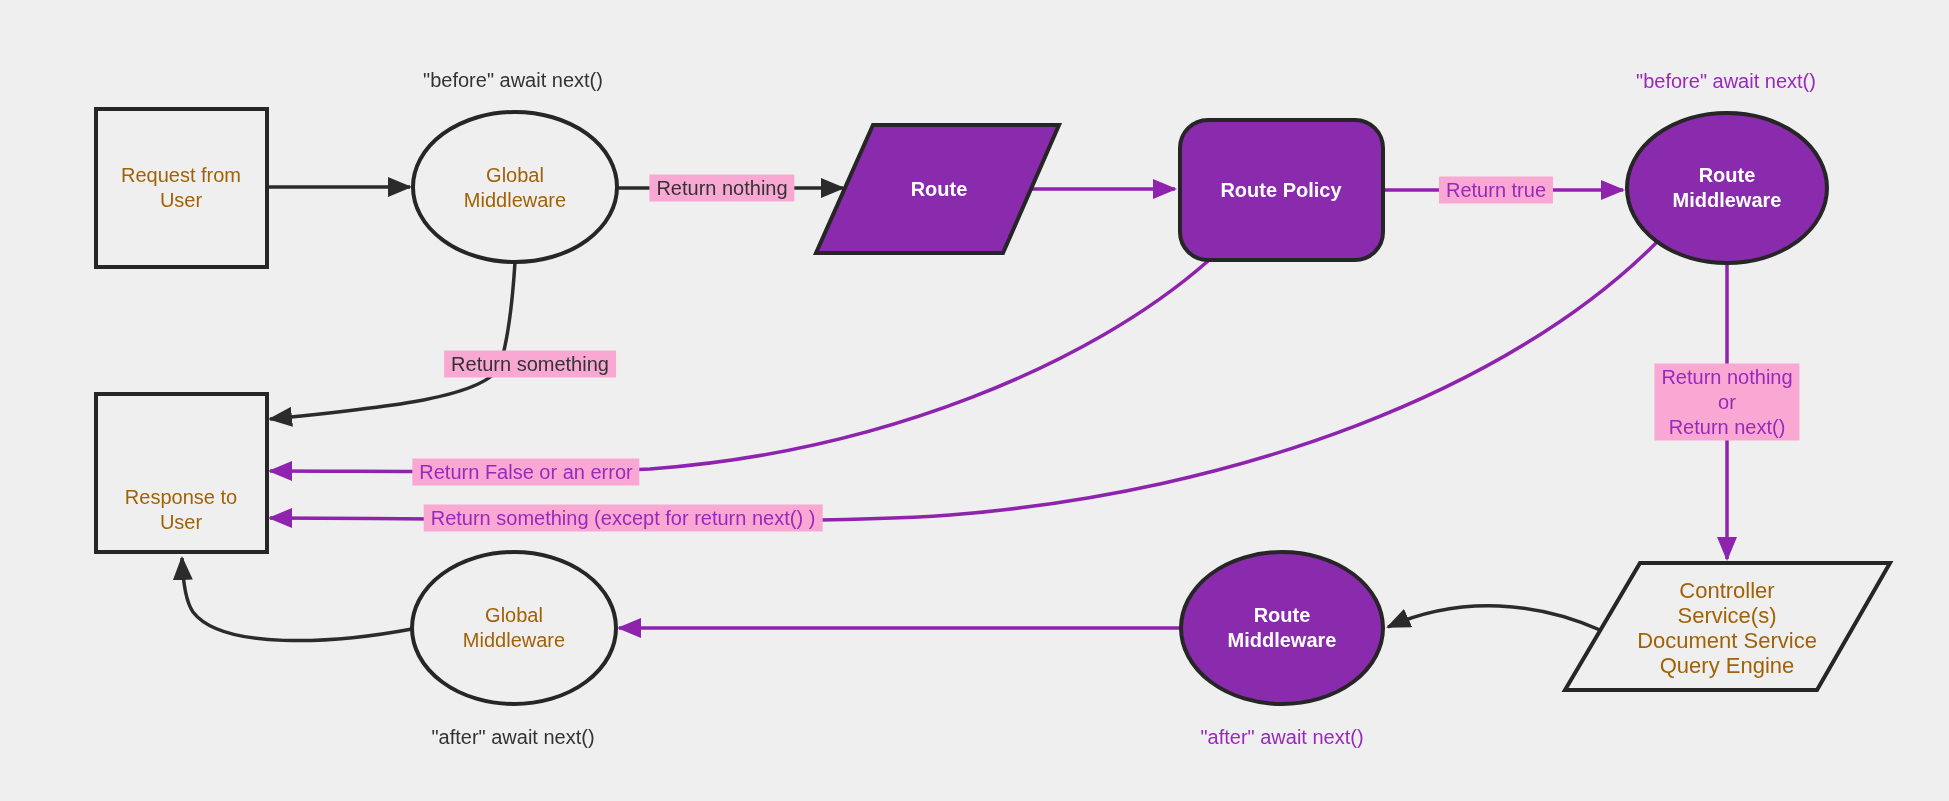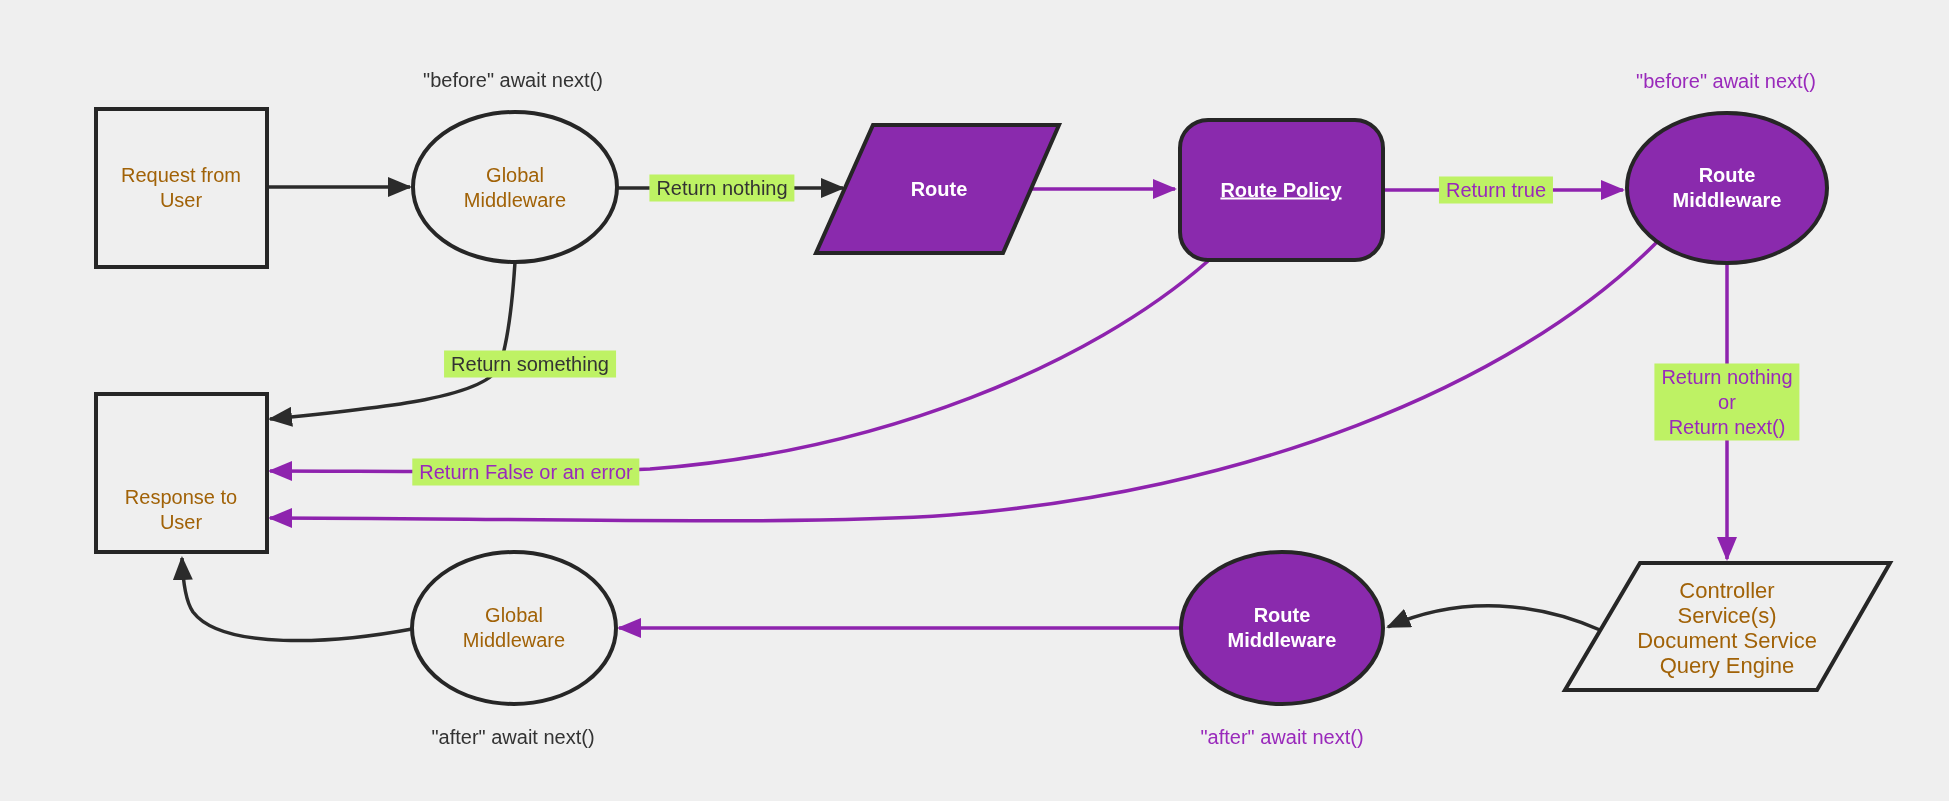--- a/index.html
+++ b/index.html
@@ -17,21 +17,21 @@
     text-align:center;
     font-size:20px;
     line-height:25px;
     white-space:pre-line;
     color:#333333;
     pointer-events:none;
   }
   .node-lbl{color:#a16207;}
   .node-lbl.on-purple{color:#ffffff;font-weight:700;}
   .small{font-size:22px;line-height:25px;}
-  .edge-lbl{background:#bef264;padding:1px 7px;}
+  .edge-lbl{background:#f9a8d4;padding:1px 7px;}
   .purple{color:#9929BB;}
   .dark{color:#333333;}
 </style>
 </head>
 <body>
 
 <div id="diagram">
 
   <svg width="1949" height="801" viewBox="0 0 1949 801">
     <defs>
@@ -64,40 +64,41 @@
     <ellipse cx="1282" cy="628" rx="101" ry="76" fill="#8A2AAD" stroke="#262626" stroke-width="4"></ellipse>
     <ellipse cx="514" cy="628" rx="102" ry="76" fill="#efefef" stroke="#262626" stroke-width="4"></ellipse>
     <rect x="96" y="394" width="171" height="158" fill="#efefef" stroke="#262626" stroke-width="4"></rect>
   </svg>
 
   <div class="lbl node-lbl" style="left:181px;top:188px;">Request from
 User</div>
   <div class="lbl node-lbl" style="left:515px;top:188px;">Global
 Middleware</div>
   <div class="lbl node-lbl on-purple" style="left:939px;top:189px;">Route</div>
-  <div class="lbl node-lbl on-purple" style="left:1281px;top:190px;text-decoration:underline;">Route Policy</div>
+  <div class="lbl node-lbl on-purple" style="left:1281px;top:190px;">Route Policy</div>
   <div class="lbl node-lbl on-purple" style="left:1727px;top:188px;">Route
 Middleware</div>
   <div class="lbl node-lbl small" style="left:1727px;top:628px;">Controller
 Service(s)
 Document Service
 Query Engine</div>
   <div class="lbl node-lbl on-purple" style="left:1282px;top:628px;">Route
 Middleware</div>
   <div class="lbl node-lbl" style="left:514px;top:628px;">Global
 Middleware</div>
   <div class="lbl node-lbl" style="left:181px;top:472px;margin-top:38px;">Response to
 User</div>
 
   <div class="lbl edge-lbl dark" style="left:722px;top:188px;">Return nothing</div>
   <div class="lbl edge-lbl purple" style="left:1496px;top:190px;">Return true</div>
   <div class="lbl edge-lbl purple" style="left:1727px;top:402px;">Return nothing
 or
 Return next()</div>
   <div class="lbl edge-lbl dark" style="left:530px;top:364px;">Return something</div>
   <div class="lbl edge-lbl purple" style="left:526px;top:472px;">Return False or an error</div>
+  <div class="lbl edge-lbl purple" style="left:623px;top:518px;">Return something (except for return next() )</div>
 
   <div class="lbl dark" style="left:513px;top:80px;">"before" await next()</div>
   <div class="lbl purple" style="left:1726px;top:81px;">"before" await next()</div>
   <div class="lbl purple" style="left:1282px;top:737px;">"after" await next()</div>
   <div class="lbl dark" style="left:513px;top:737px;">"after" await next()</div>
 
 </div>
 
 </body></html>

